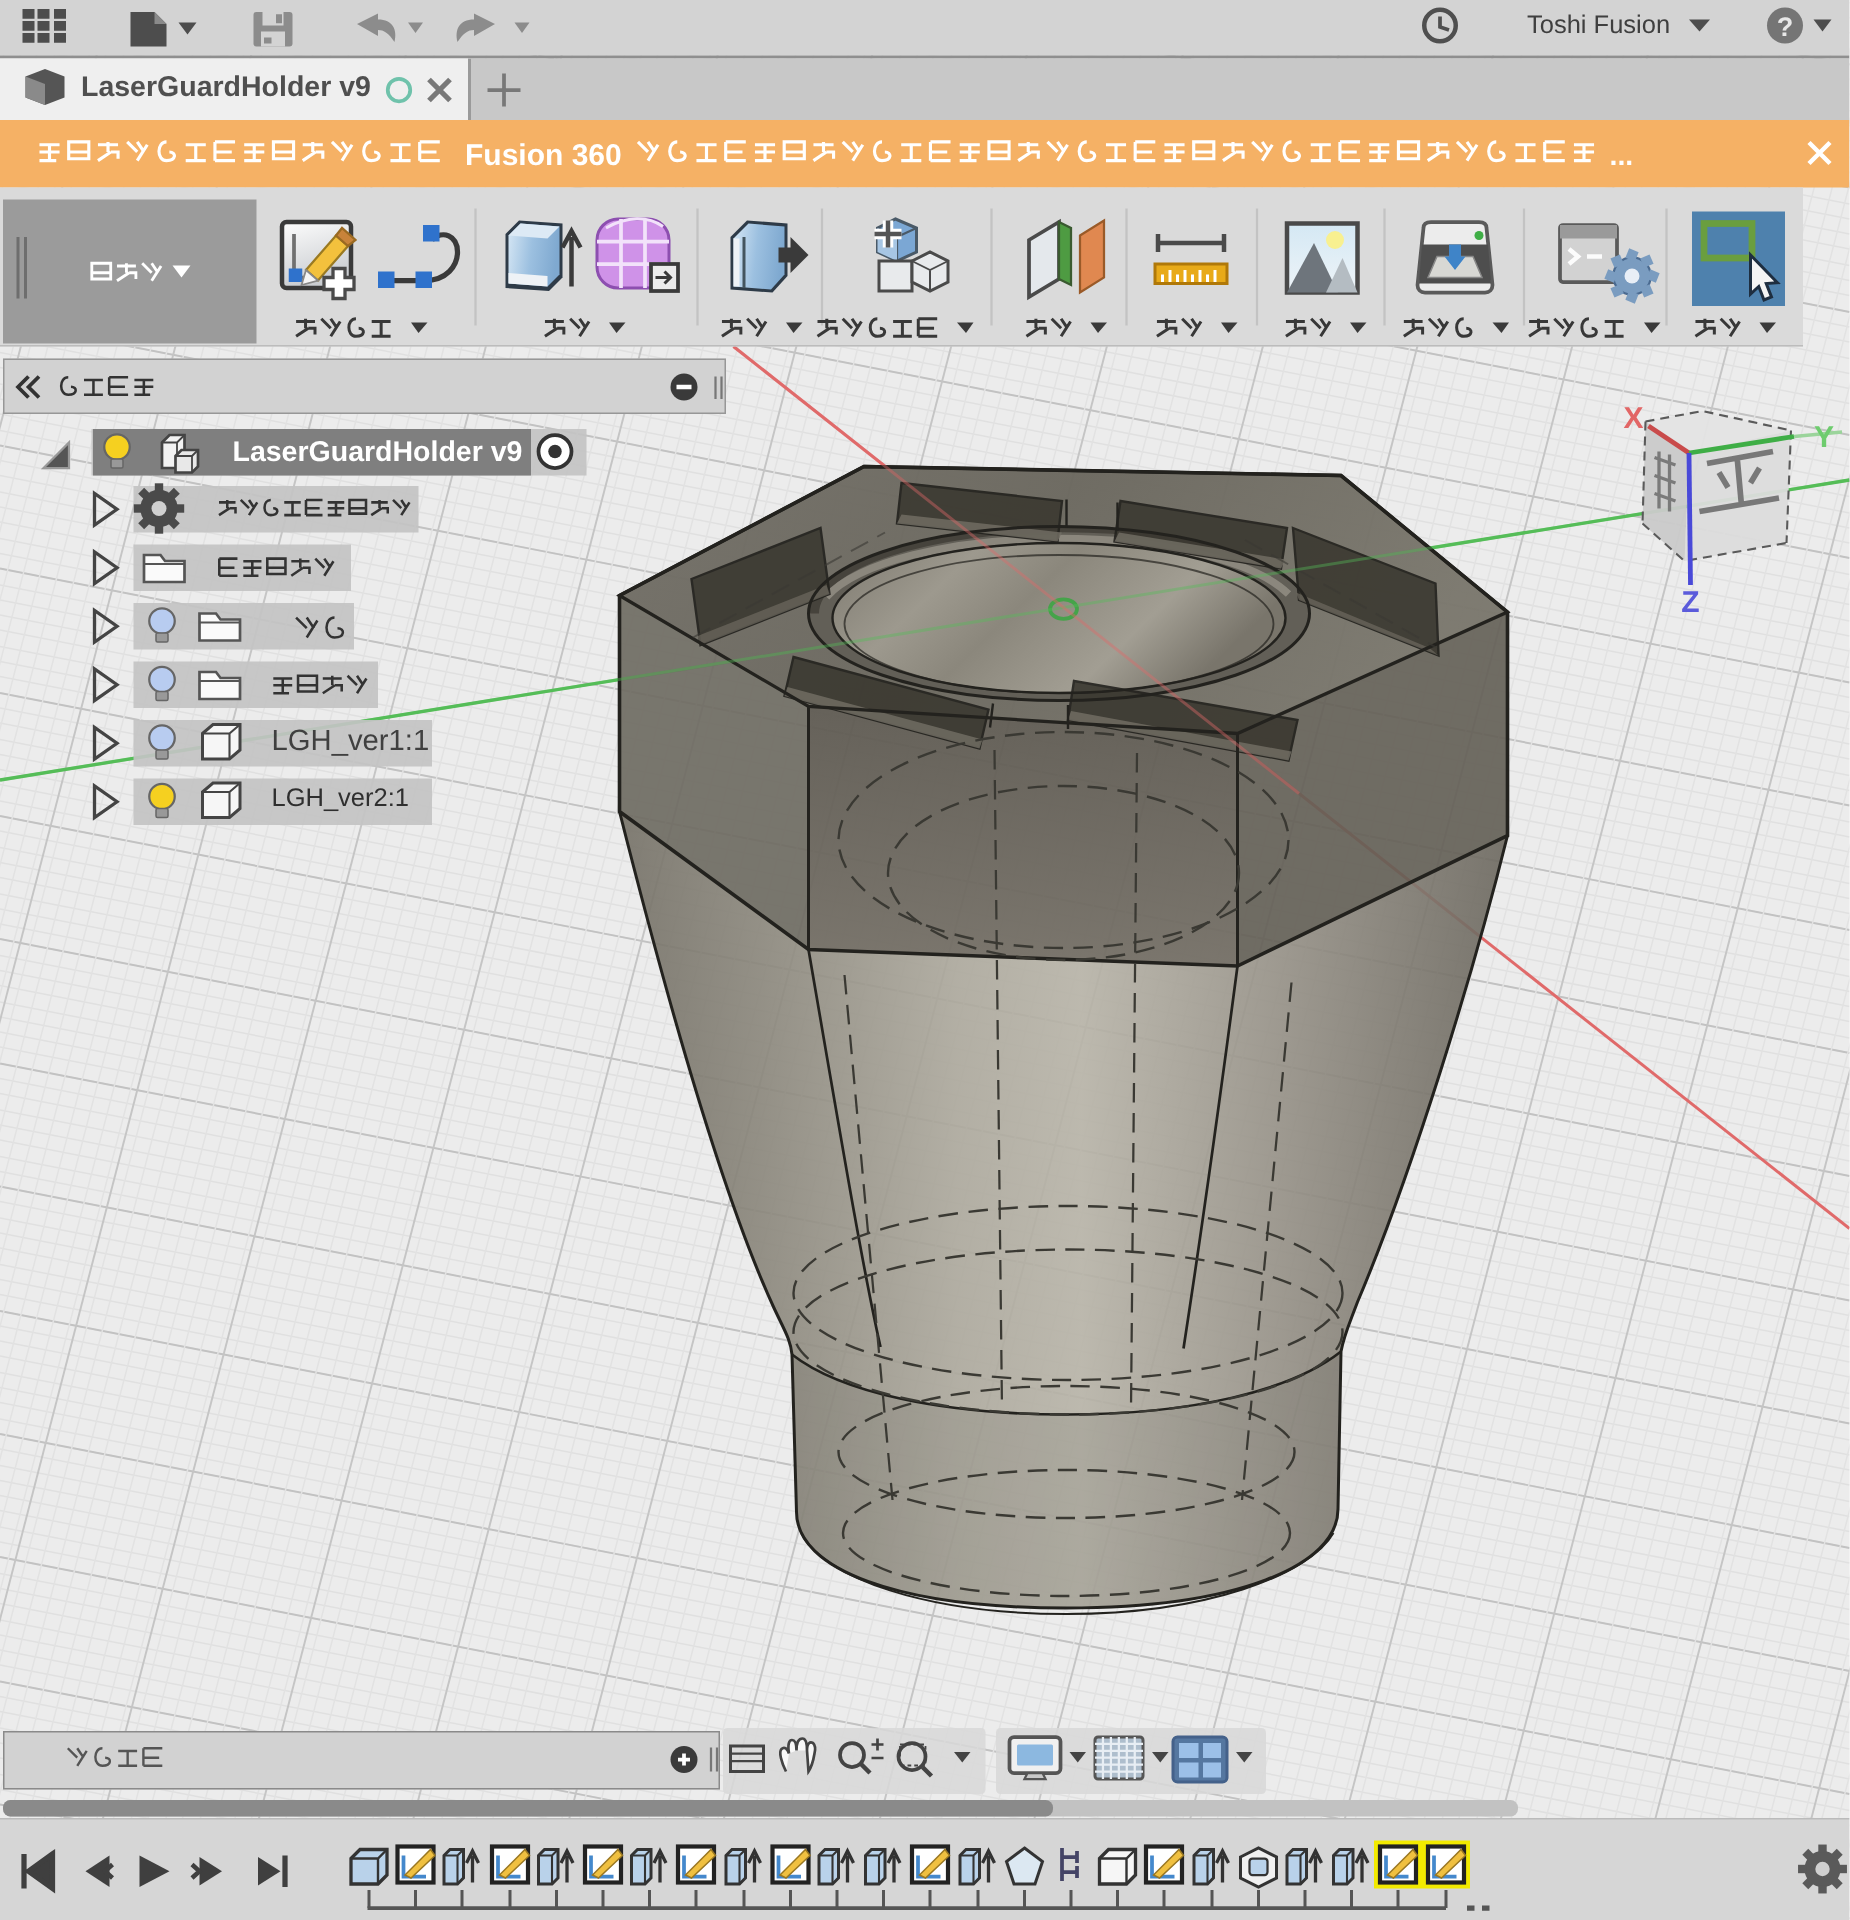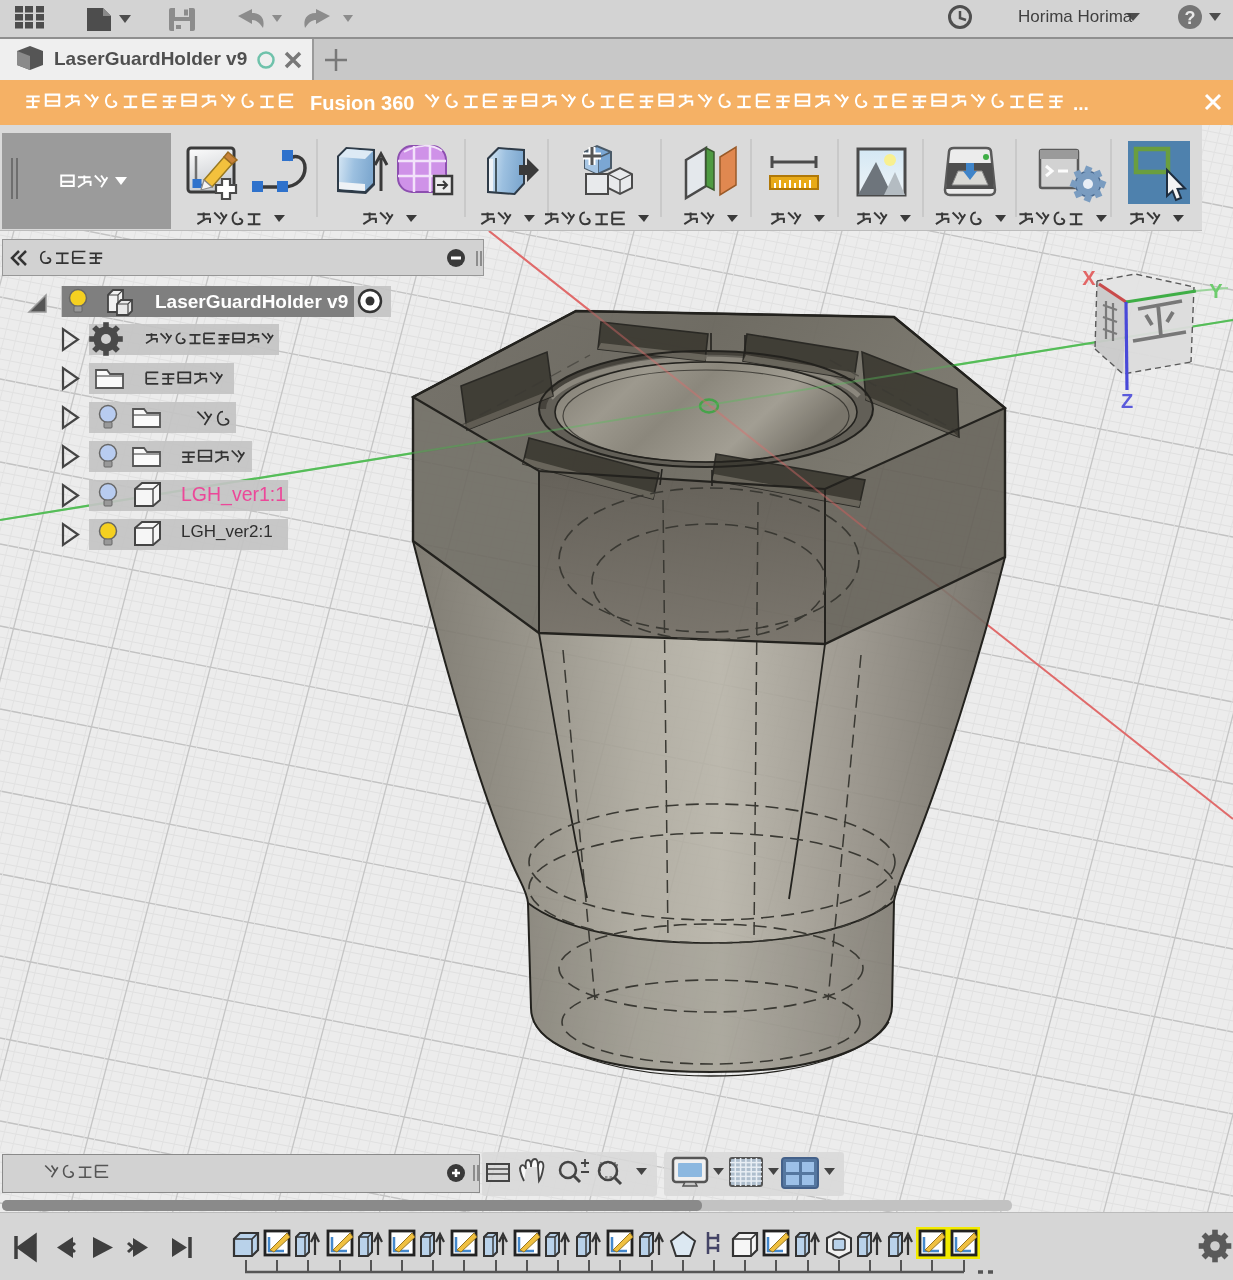--- a/index.html
+++ b/index.html
@@ -486,21 +486,21 @@
       <path d="M272,15 L282,15 L277,22 Z" fill="#8c8c8c"></path>
       <path d="M330,16 L316,9 L316,13 C306,13 303,20 305,28 C309,22 312,20 316,20 L316,24 Z" fill="#8c8c8c"></path>
       <path d="M343,15 L353,15 L348,22 Z" fill="#8c8c8c"></path>
       <circle cx="960" cy="17" r="10.5" fill="none" stroke="#4f4f4f" stroke-width="3"></circle>
       <path d="M960,11 L960,18 L966,20" stroke="#4f4f4f" stroke-width="2.5" fill="none"></path>
       <path d="M1126,13 L1140,13 L1133,21 Z" fill="#4d4d4d"></path>
       <circle cx="1190" cy="17" r="12" fill="#757575"></circle>
       <text x="1190" y="24" font-size="18" font-weight="bold" fill="#e8e8e8" text-anchor="middle" font-family="Liberation Sans">?</text>
       <path d="M1209,13 L1221,13 L1215,21 Z" fill="#4d4d4d"></path>
     </svg>
-    <div style="position:absolute;left:1018px;top:7px;font-size:17px;color:#3f3f3f">Horima Horima</div>
+    <div style="position:absolute;left:1018px;top:7px;font-size:17px;color:#3f3f3f">Toshi Fusion</div>
     <div style="position:absolute;left:0;top:39px;width:1233px;height:41px;background:#c8c8c8"></div>
     <div style="position:absolute;left:0;top:39px;width:314px;height:41px;background:#efefef;border-right:2px solid #9a9a9a;box-sizing:border-box"></div>
     <svg style="position:absolute;left:0;top:39px" width="400" height="41">
       <path d="M17,12 L30,7 L43,12 L43,26 L30,31 L17,26 Z" fill="#555"></path>
       <path d="M17,12 L30,17 L30,31 L17,26 Z" fill="#8a8a8a"></path>
       <circle cx="266" cy="21" r="7.5" fill="none" stroke="#6fc2ab" stroke-width="2.5"></circle>
       <path d="M286,14 L300,28 M300,14 L286,28" stroke="#787878" stroke-width="3.5"></path>
       <path d="M336,10 L336,32 M325,21 L347,21" stroke="#787878" stroke-width="2.5"></path>
     </svg>
     <div style="position:absolute;left:54px;top:48px;font-size:19px;font-weight:bold;color:#4f4f4f">LaserGuardHolder v9</div>
@@ -688,21 +688,21 @@
       <path d="M135,258 L142,252 L160,252 L160,269 L153,275 L135,275 Z" fill="#f6f6f6" stroke="#444" stroke-width="2"></path>
       <path d="M135,258 L153,258 L160,252 M153,258 L153,275" stroke="#444" stroke-width="1.4" fill="none"></path>
       <rect x="89" y="288" width="199" height="31" fill="#c3c3c3" opacity="0.92"></rect>
       <path d="M63,293 L63,314 L78,303.5 Z" fill="none" stroke="#444" stroke-width="2.2"></path>
       <circle cx="108" cy="300" r="8.5" fill="#f5d020" stroke="#666" stroke-width="1.5"></circle>
       <rect x="104" y="308" width="8" height="6" rx="1" fill="#999" stroke="#666" stroke-width="1"></rect>
       <path d="M135,297 L142,291 L160,291 L160,308 L153,314 L135,314 Z" fill="#f6f6f6" stroke="#444" stroke-width="2"></path>
       <path d="M135,297 L153,297 L160,291 M153,297 L153,314" stroke="#444" stroke-width="1.4" fill="none"></path>
     </svg>
     <div style="position:absolute;left:155px;top:291px;font-size:19px;font-weight:bold;color:#fff">LaserGuardHolder v9</div>
-    <div style="position:absolute;left:181px;top:483px;font-size:19.5px;color:#ec4899">LGH_ver1:1</div>
+    <div style="position:absolute;left:181px;top:483px;font-size:19.5px;color:#404040">LGH_ver1:1</div>
     <div style="position:absolute;left:181px;top:522px;font-size:17px;color:#2f2f2f">LGH_ver2:1</div>
     <div style="position:absolute;left:482px;top:1152px;width:175px;height:44px;background:rgba(216,216,216,0.85);border-radius:3px"></div>
     <div style="position:absolute;left:664px;top:1152px;width:180px;height:44px;background:rgba(216,216,216,0.85);border-radius:3px"></div>
     <div style="position:absolute;left:2px;top:1154px;width:478px;height:39px;background:#d2d2d2;border:1px solid #8a8a8a;box-sizing:border-box"></div>
     <svg style="position:absolute;left:0;top:1150px" width="1233" height="50">
       <path d="M45.2,15.5L51.5,21.8 M51.5,15.5L55.7,21.8 M57.8,17.3L51.5,27.2 M68.3,15.5C62.0,15.5 62.0,27.2 68.3,27.2C74.6,27.2 74.6,21.8 70.1,21.8 M78.8,17.3H91.4 M85.1,17.3V27.2 M78.8,27.2H91.4 M95.6,15.5V27.2 M95.6,15.5H108.2 M95.6,21.8H106.1 M95.6,27.2H108.2" stroke="#555" stroke-width="1.6" fill="none"></path>
       <circle cx="456" cy="23" r="9" fill="#3a3a3a"></circle>
       <path d="M452,23 L460,23 M456,19 L456,27" stroke="#fff" stroke-width="2.5"></path>
       <path d="M474,15 L474,31 M478,15 L478,31" stroke="#777" stroke-width="1.5"></path>
       <rect x="487" y="14" width="22" height="17" fill="none" stroke="#444" stroke-width="2"></rect>

